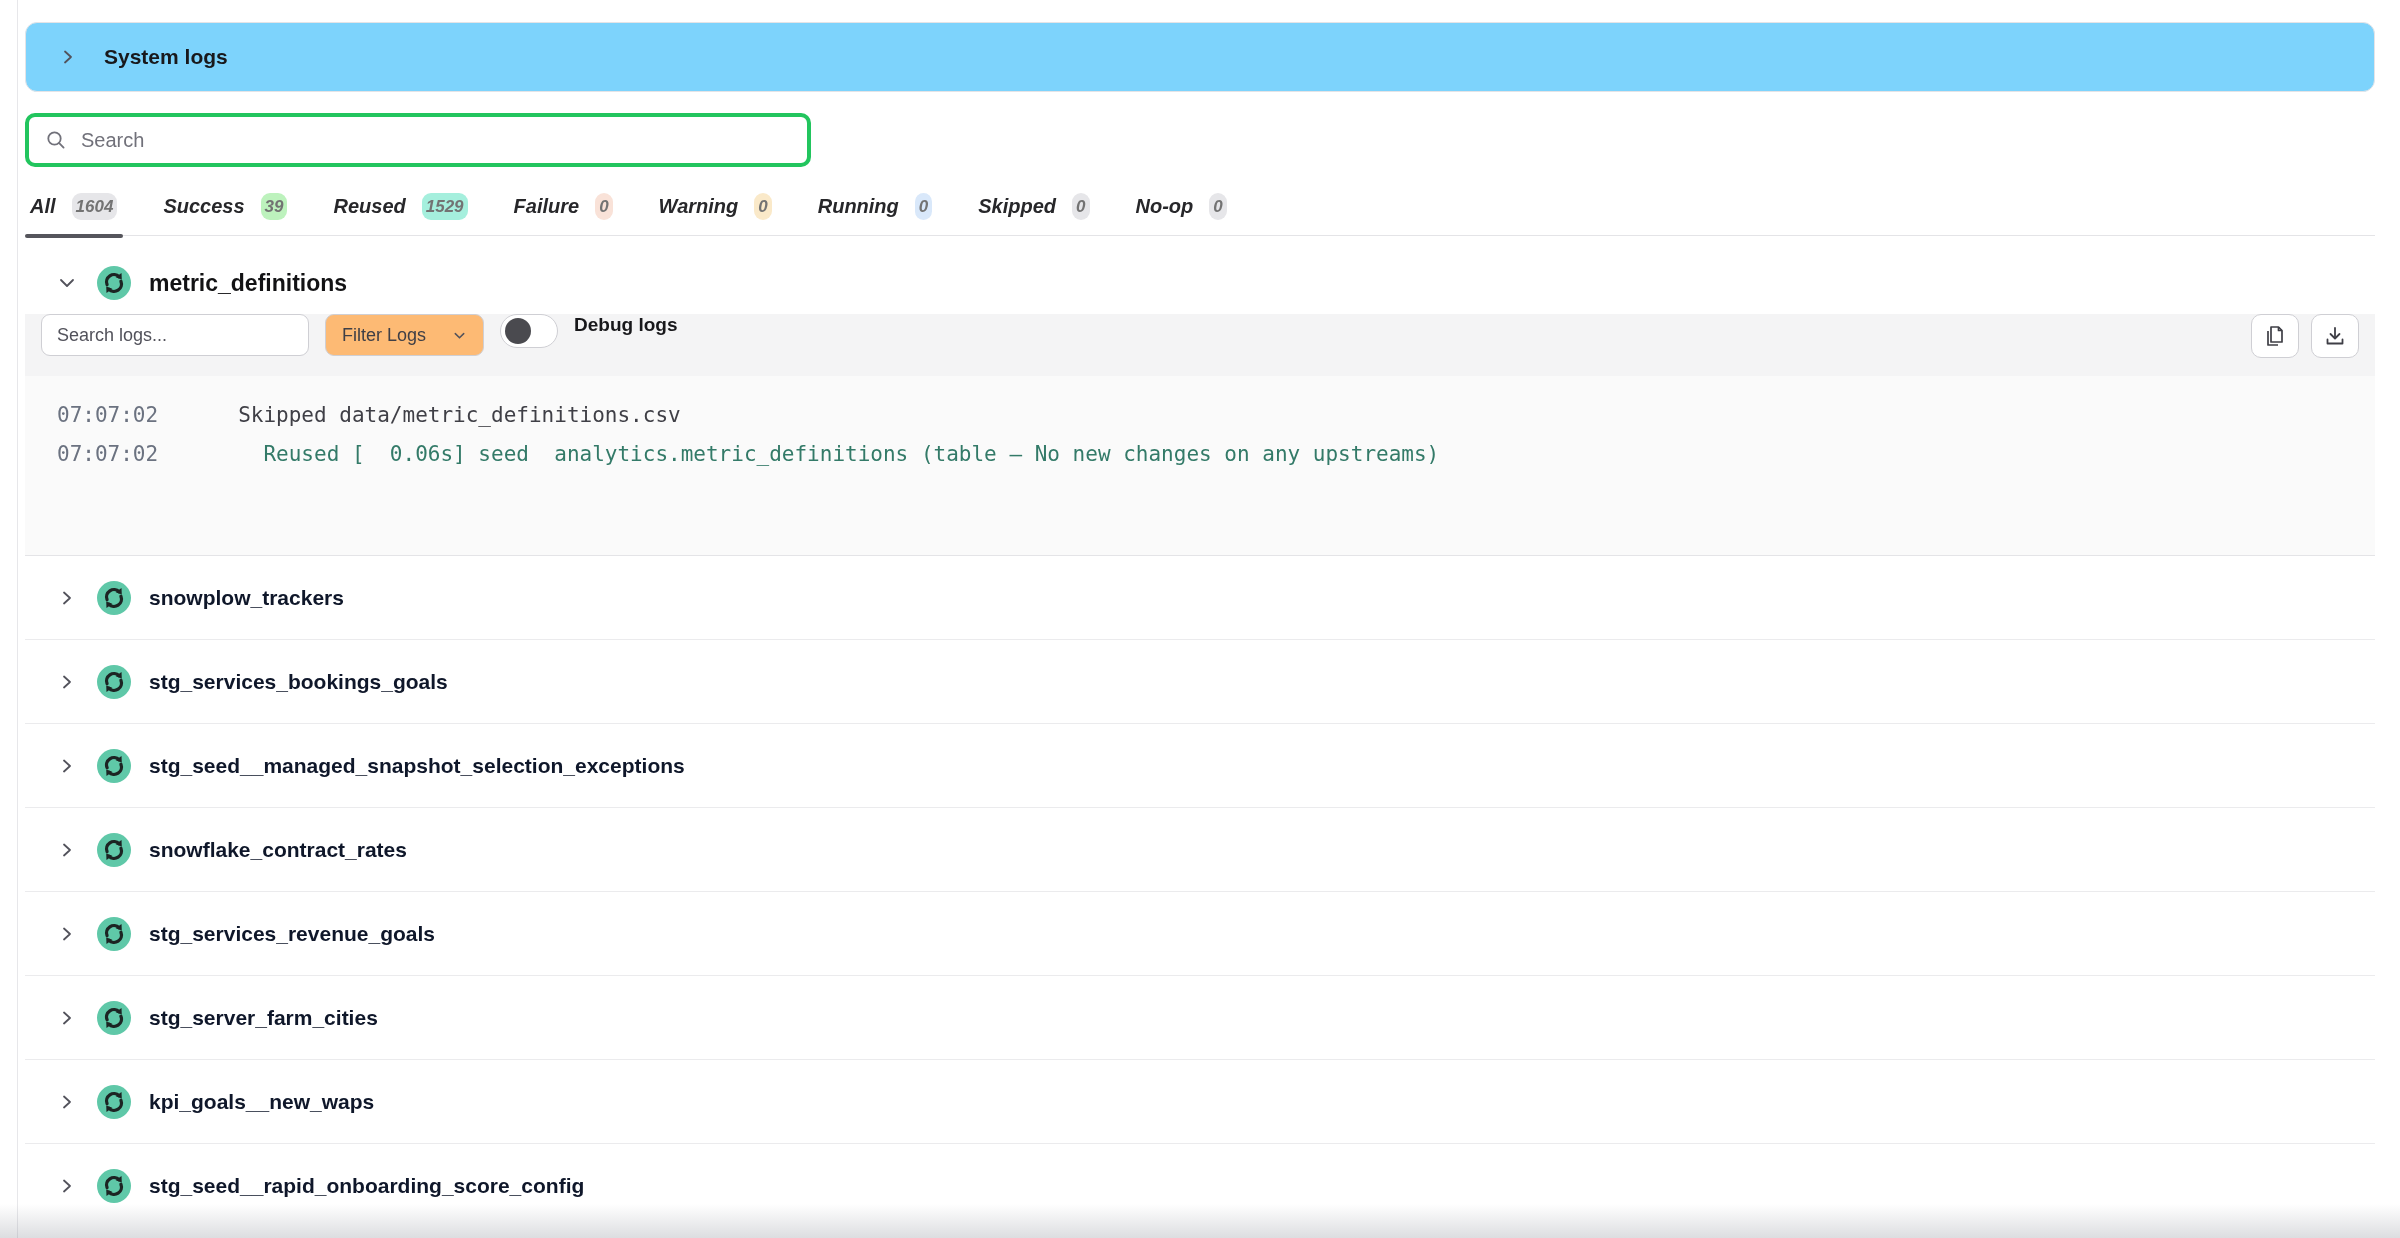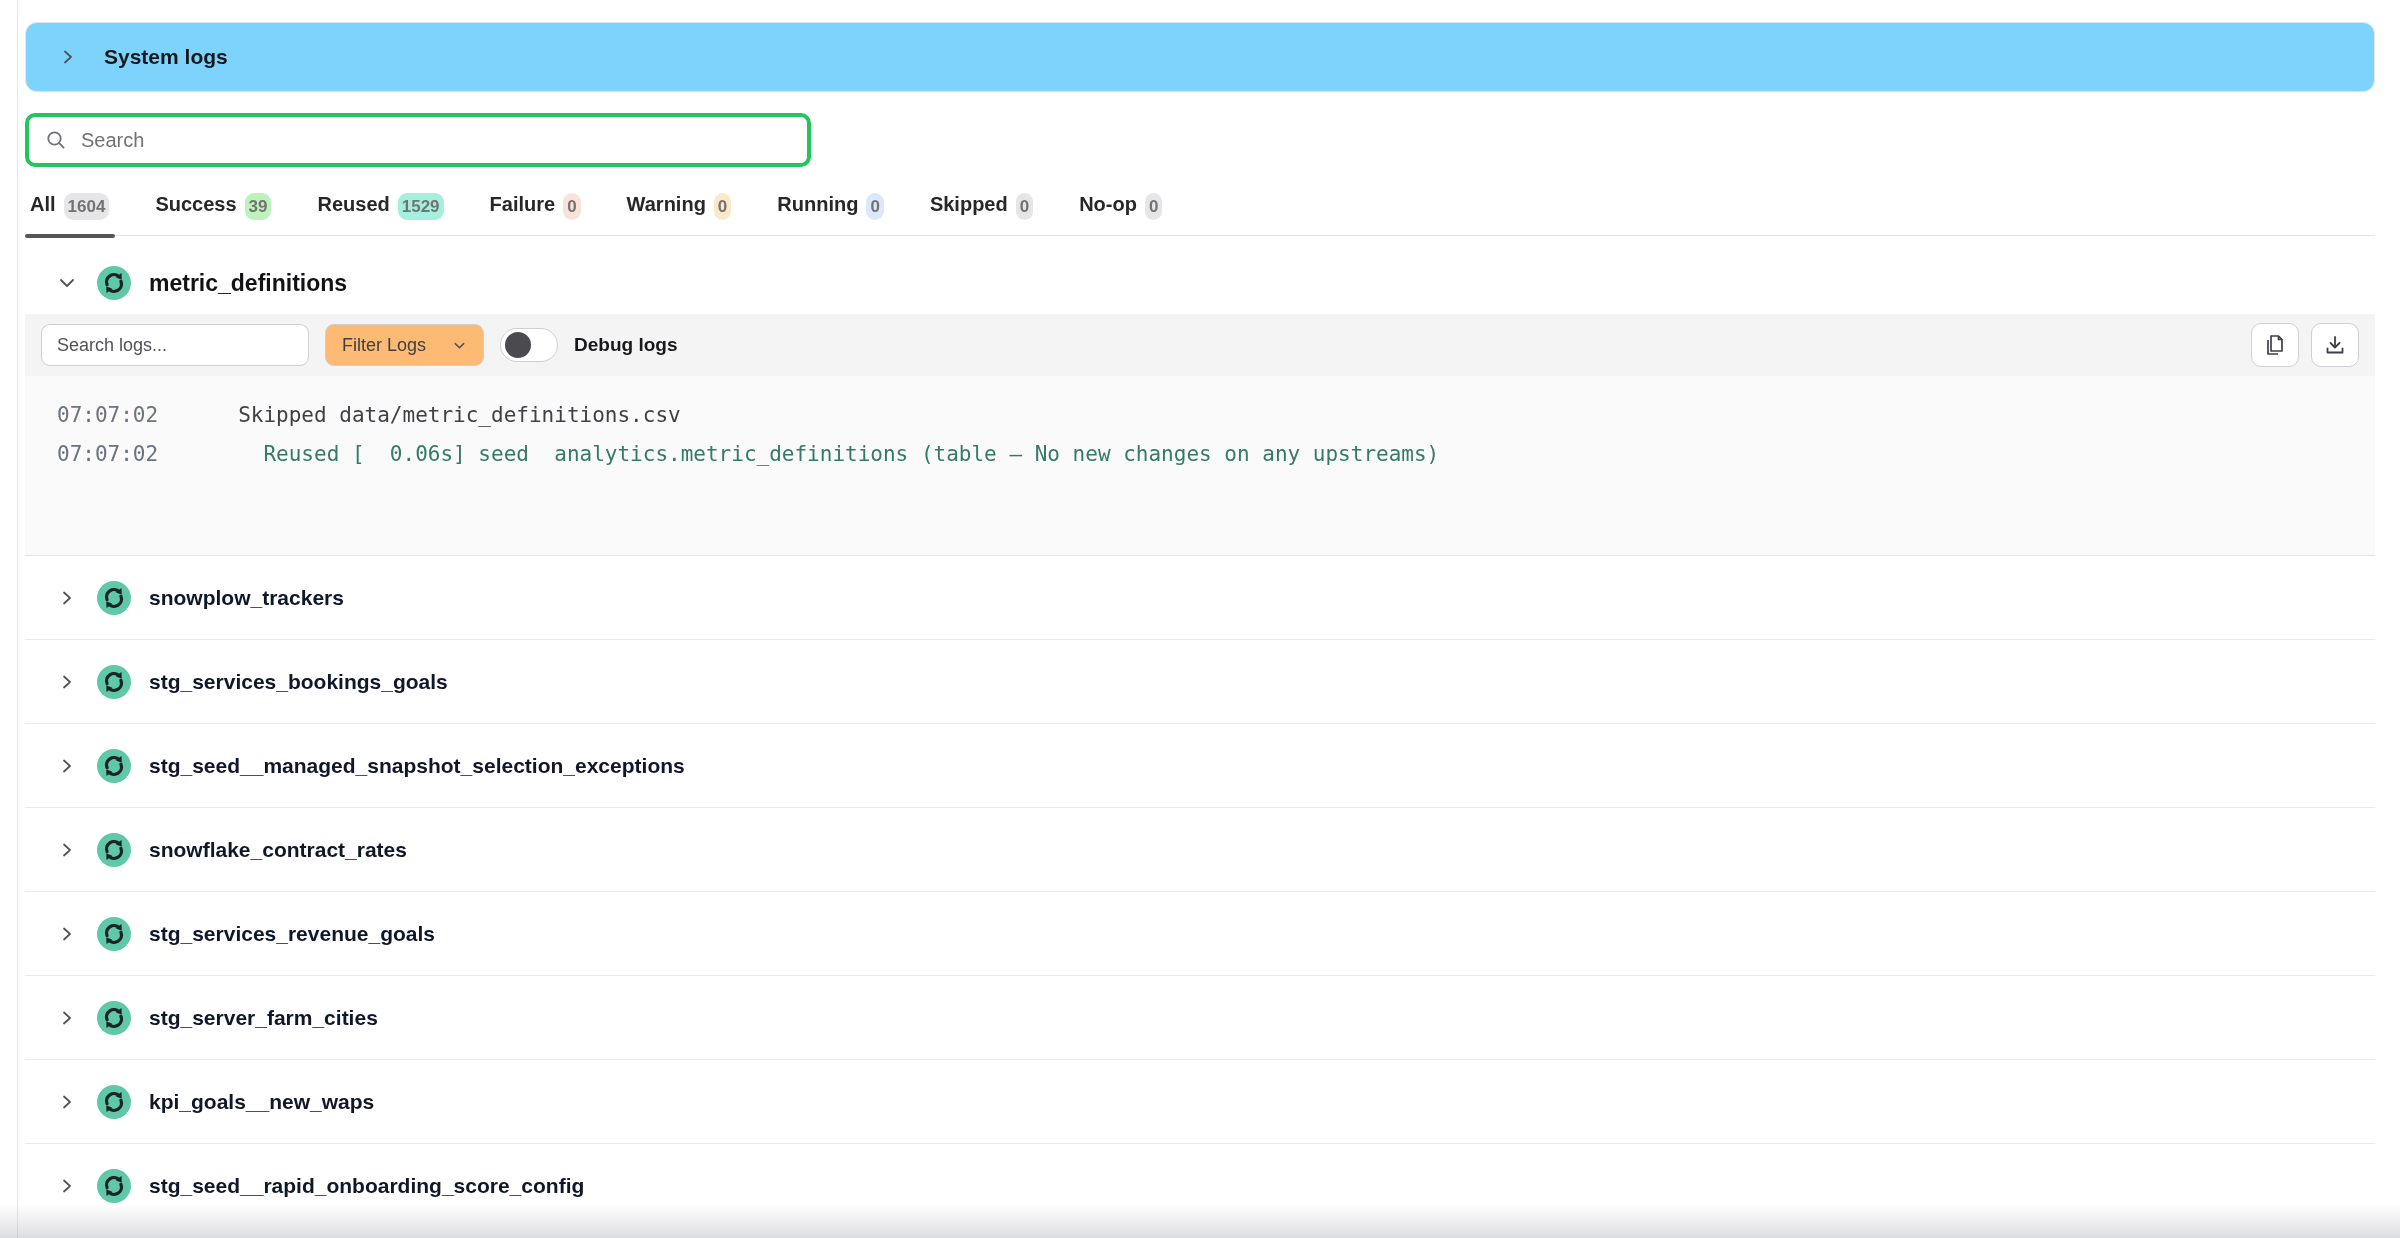--- a/index.html
+++ b/index.html
@@ -36,21 +36,21 @@
     border:none; outline:none; flex:1; font-size:20px;
     font-family:"Liberation Sans", sans-serif; color:#18181b; background:transparent;
   }
   .search-box input::placeholder { color:#71717a; }
 
   
   .tabs {
     margin-top:26px; display:flex; align-items:center; gap:46px;
     border-bottom:1px solid #e4e4e7; padding:0 0 15px 5px; position:relative;
   }
-  .tab { display:flex; gap:8px; position:relative; cursor:pointer; }
+  .tab { display:flex; align-items:center; gap:16px; position:relative; cursor:pointer;font-style:italic; }
   .tab .tab-label { font-size:20px; font-weight:600; color:#27272a; }
   .tab .badge {
     font-size:17px; font-weight:600; color:#737373;
     padding:5px 4px; border-radius:9px; line-height:1;
   }
   .tab.active::after {
     content:""; position:absolute; left:-5px; right:-6px; bottom:-18px; height:4px;
     background:#55555c; border-radius:3px;
   }
 
@@ -58,21 +58,21 @@
   .section-header {
     margin-top:16px; height:62px; display:flex; align-items:center;
     padding-left:30px; gap:18px;
   }
   .section-header .name { font-size:23px; font-weight:700; color:#121214; }
 
   .status-icon { width:34px; height:34px; flex:0 0 auto; }
 
   
   .log-controls {
-    background:#f4f4f5; height:62px; display:flex; align-items:center;
+    background:#f4f4f5; height:62px; display:flex; 
     padding:0 16px 0 16px; gap:16px;
   }
   .log-search {
     width:268px; height:42px; background:#fff; border:1px solid #cfcfd4;
     border-radius:9px; display:flex; align-items:center; padding:0 15px;
   }
   .log-search input {
     border:none; outline:none; width:100%; font-size:18px;
     font-family:"Liberation Sans", sans-serif; color:#18181b; background:transparent;
   }

